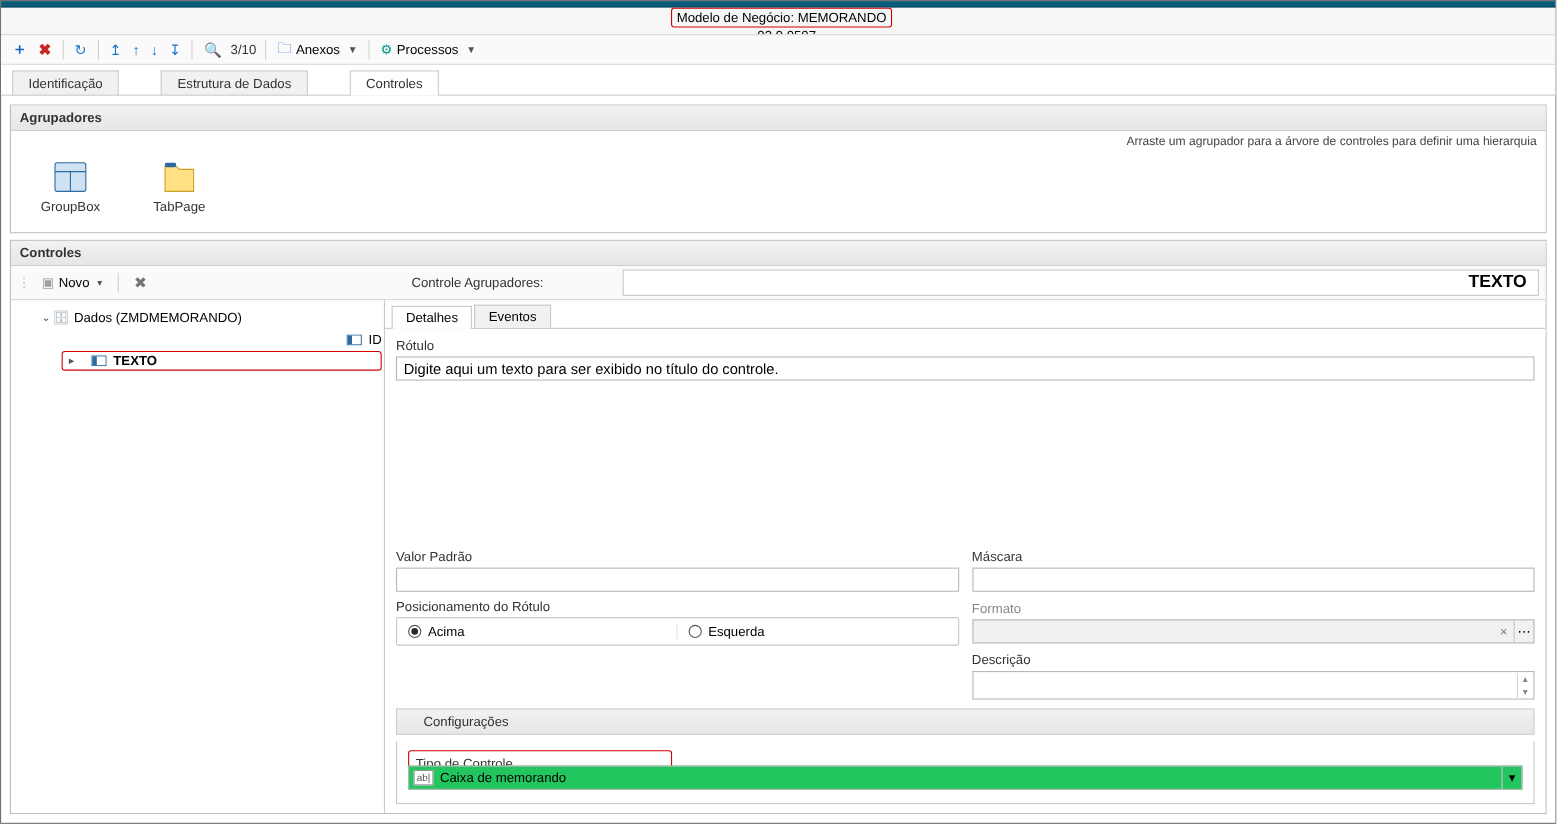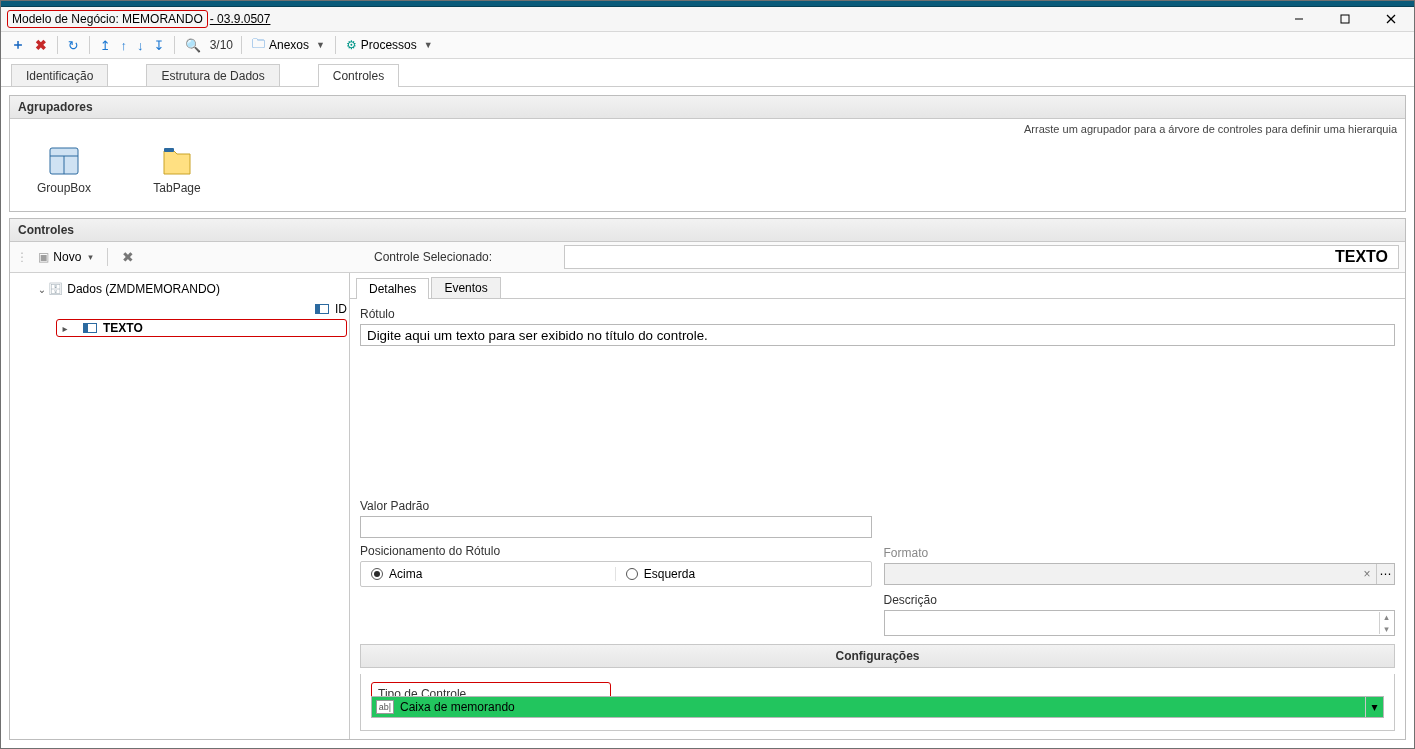--- a/index.html
+++ b/index.html
@@ -1,19 +1,19 @@
 <!DOCTYPE html>
 <html><head>
 <meta charset="utf-8">
 <style>
   * { box-sizing: border-box; }
   html, body { margin:0; padding:0; width:1415px; height:749px; font-family: 'Segoe UI', Tahoma, sans-serif; font-size:12px; color:#000; background:#fff; overflow:hidden; }
   .window { width:1415px; height:749px; display:flex; flex-direction:column; border:1px solid #707070; }
   .top-bluebar { height:6px; background:#0a5b7a; border-bottom:1px solid #064056;}
-  .titlebar { display:flex; align-items:center; height:24px; background:#f6f6f6; padding-left:6px; }
+  .titlebar { display:flex; align-items:center; height:24px; background:#f6f6f6; padding-left:6px;flex-direction:column; }
   .title-hl { border:1px solid #d10000; border-radius:3px; padding:1px 4px; color:#000; }
   .title-rest { padding-left:2px;text-decoration:underline; }
   .titlebar-spacer { flex:1; }
   .winbtn { width:46px; height:24px; display:flex; align-items:center; justify-content:center; }
 
   .toolbar { height:28px; display:flex; align-items:center; gap:2px; padding:0 6px; border-top:1px solid #d8d8d8; border-bottom:1px solid #d8d8d8; background:#fafafa;}
   .tb-btn { display:flex; align-items:center; gap:4px; padding:2px 4px; border-radius:3px; }
   .tb-sep { width:1px; height:18px; background:#cfcfcf; margin:0 4px; }
   .tb-text { color:#333; padding:0 2px; }
   .plus { color:#1565c0; font-weight:bold; font-size:14px;}
@@ -25,21 +25,21 @@
   .tabstrip { display:flex; align-items:flex-end; height:28px; padding:4px 10px 0 10px; background:#fff;gap:36px; }
   .tab { padding:4px 14px; border:1px solid #ccc; border-bottom:none; background:#f1f1f1; margin-right:2px; color:#333; }
   .tab.active { background:#fff; position:relative; z-index:2;}
   .tab-under { height:1px; background:#ccc; margin-top:-1px;}
 
   .body { flex:1; display:flex; flex-direction:column; padding:8px; gap:6px; overflow:hidden;}
   .panel { border:1px solid #bdbdbd; display:flex; flex-direction:column; }
   .panel-header { background:linear-gradient(#f2f2f2,#e6e6e6); border-bottom:1px solid #c8c8c8; padding:4px 8px; font-weight:bold; color:#333;}
   .agr-body { background:#fff; padding:0; }
   .agr-hint { text-align:right; color:#444; font-size:11px; padding:4px 8px 0 8px; }
-  .agr-items { display:flex; gap:33px; padding:10px 14px 16px 14px; }
+  .agr-items { display:flex; gap:19px; padding:10px 14px 16px 14px; }
   .agr-item { display:flex; flex-direction:column; align-items:center; width:80px; gap:4px;}
   .agr-icon { width:32px; height:32px; }
   .agr-label { color:#333; }
 
   
   .gb-svg rect.outer { fill:#cfe2f3; stroke:#2c6aa0; stroke-width:1;}
   .gb-svg line { stroke:#2c6aa0; stroke-width:1;}
   
   .tp-svg .fold { fill:#ffe082; stroke:#c9a227; stroke-width:1;}
   .tp-svg .tab  { fill:#2c6aa0;}
@@ -80,21 +80,21 @@
   .radio-cell:last-child { border-right:none;}
   .radio-dot { width:12px; height:12px; border-radius:50%; border:1px solid #555; display:inline-block; position:relative;}
   .radio-dot.on::after { content:""; position:absolute; left:2px; top:2px; width:6px; height:6px; border-radius:50%; background:#2b2b2b;}
   .combo { height:22px; border:1px solid #b8b8b8; background:#22c55e; display:flex; align-items:center; position:relative;}
   .combo-txt { flex:1; padding:0 6px; display:flex; align-items:center; height:100%;}
   .combo-txt.with-icon { padding-left:28px;}
   .combo-clear { width:18px; text-align:center; color:#777; font-size:12px;}
   .combo-dd { width:18px; text-align:center; border-left:1px solid #c8c8c8; height:100%; display:flex; align-items:center; justify-content:center;}
   .desc-box { height:26px; border:1px solid #b8b8b8; background:#fff; position:relative;}
   .desc-scroll { position:absolute; right:1px; top:1px; bottom:1px; width:14px; border-left:1px solid #d0d0d0; display:flex; flex-direction:column; justify-content:space-between; align-items:center; color:#888; font-size:9px;}
-  .cfg-header { background:linear-gradient(#f2f2f2,#e6e6e6); border:1px solid #c8c8c8; padding:4px 24px; font-weight:bold; color:#333; margin-top:2px;text-align:center;}
+  .cfg-header { background:linear-gradient(#f2f2f2,#e6e6e6); border:1px solid #c8c8c8; padding:4px 24px; font-weight:normal; color:#333; margin-top:2px;}
   .cfg-body { border:1px solid #c8c8c8; border-top:none; padding:8px 10px 12px 10px; }
   .small-icon-pill { position:absolute; left:4px; top:3px; height:14px; width:18px; border:1px solid #999; background:#fff; display:flex; align-items:center; justify-content:center; font-size:9px; color:#555;}
 </style>
 </head>
 <body>
 
 <div class="window">
   <div class="top-bluebar"></div>
 
   <div class="titlebar">
@@ -204,21 +204,21 @@
           <div class="novo-btn tb-btn">
             <span class="cube">▣</span>
             <span>Novo</span>
             <span class="dd-caret">▾</span>
           </div>
           <div class="tb-sep"></div>
           <div class="tb-btn">
               <span class="del-x">✖</span>
             </div>
         </div>
-        <span class="lbl" style="margin-left:10px;">Controle Selecionado:</span>
+        <span class="lbl" style="margin-left:10px;">Controle Agrupadores:</span>
         <div style="width:60px;"></div>
         <div class="ctl-sel-val">TEXTO</div>
       </div>
 
       <div class="split">
 
         <div class="tree-pane">
           <div class="tree-row t-ind1">
             <span class="t-chevron">⌄</span>
             <span class="db-icon">🗄</span>
@@ -253,20 +253,24 @@
             <div class="sub-tab">Eventos</div>
           </div>
           <div class="detail-body">
             <div class="form-col">
               <span class="lbl">Rótulo</span>
               <input class="txt" value="Digite aqui um texto para ser exibido no título do controle." style="">
             </div>
             <div class="form-row">
               <div class="form-col half">
                 <span class="lbl">Valor Padrão</span>
+                <input class="txt" value="" style="">
+              </div>
+              <div class="form-col half">
+                <span class="lbl">Máscara</span>
                 <input class="txt" value="" style="">
               </div>
             </div>
             <div class="form-row">
               <div class="form-col half">
                 <span class="lbl">Posicionamento do Rótulo</span>
                 <div class="radio-row">
                   <div class="radio-cell">
                     <span class="radio-dot on"></span>
                     <span>Acima</span>

